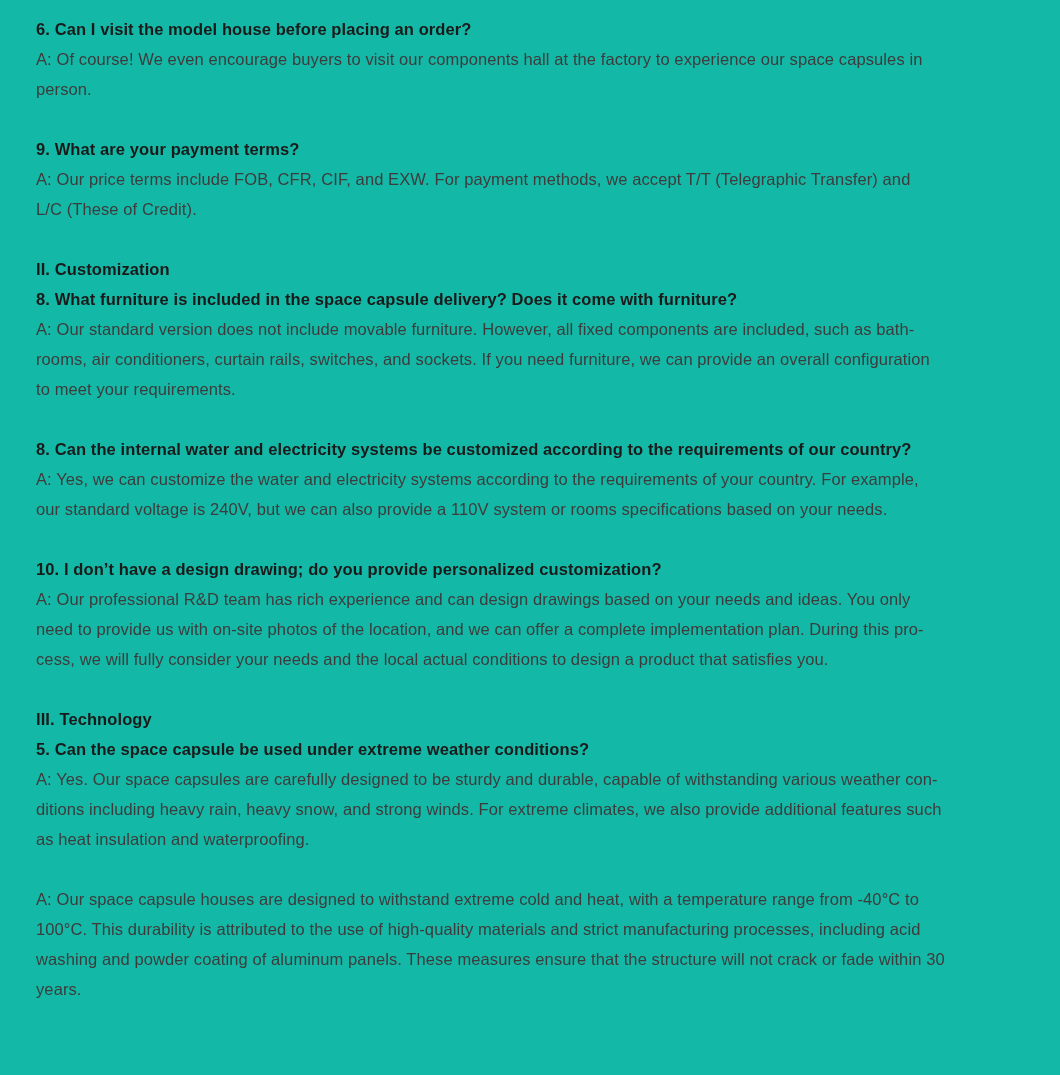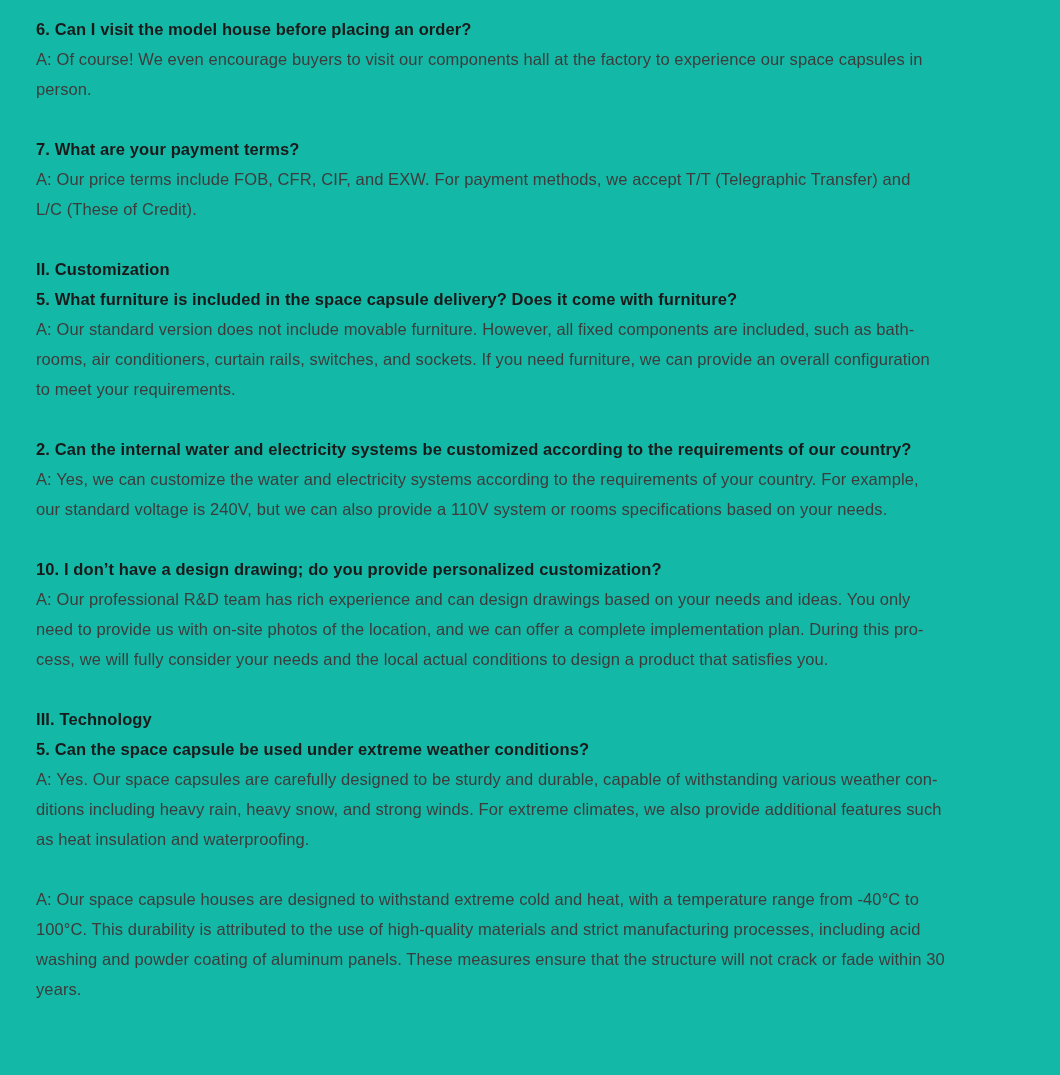--- a/index.html
+++ b/index.html
@@ -45,35 +45,35 @@
 
 <div class="page">
 
   <section class="block">
     <h3 class="question-heading">6. Can I visit the model house before placing an order?</h3>
     <p class="answer-paragraph">A: Of course! We even encourage buyers to visit our components hall at the factory to experience our space capsules in
 person.</p>
   </section>
 
   <section class="block">
-    <h3 class="question-heading">7. What are your payment terms?</h3>
+    <h3 class="question-heading">9. What are your payment terms?</h3>
     <p class="answer-paragraph">A: Our price terms include FOB, CFR, CIF, and EXW. For payment methods, we accept T/T (Telegraphic Transfer) and
 L/C (These of Credit).</p>
   </section>
 
   <section class="block">
     <h2 class="section-heading">II. Customization</h2>
-    <h3 class="question-heading">5. What furniture is included in the space capsule delivery? Does it come with furniture?</h3>
+    <h3 class="question-heading">8. What furniture is included in the space capsule delivery? Does it come with furniture?</h3>
     <p class="answer-paragraph">A: Our standard version does not include movable furniture. However, all fixed components are included, such as bath-
 rooms, air conditioners, curtain rails, switches, and sockets. If you need furniture, we can provide an overall configuration
 to meet your requirements.</p>
   </section>
 
   <section class="block">
-    <h3 class="question-heading">2. Can the internal water and electricity systems be customized according to the requirements of our country?</h3>
+    <h3 class="question-heading">8. Can the internal water and electricity systems be customized according to the requirements of our country?</h3>
     <p class="answer-paragraph">A: Yes, we can customize the water and electricity systems according to the requirements of your country. For example,
 our standard voltage is 240V, but we can also provide a 110V system or rooms specifications based on your needs.</p>
   </section>
 
   <section class="block">
     <h3 class="question-heading">10. I don’t have a design drawing; do you provide personalized customization?</h3>
     <p class="answer-paragraph">A: Our professional R&amp;D team has rich experience and can design drawings based on your needs and ideas. You only
 need to provide us with on-site photos of the location, and we can offer a complete implementation plan. During this pro-
 cess, we will fully consider your needs and the local actual conditions to design a product that satisfies you.</p>
   </section>

